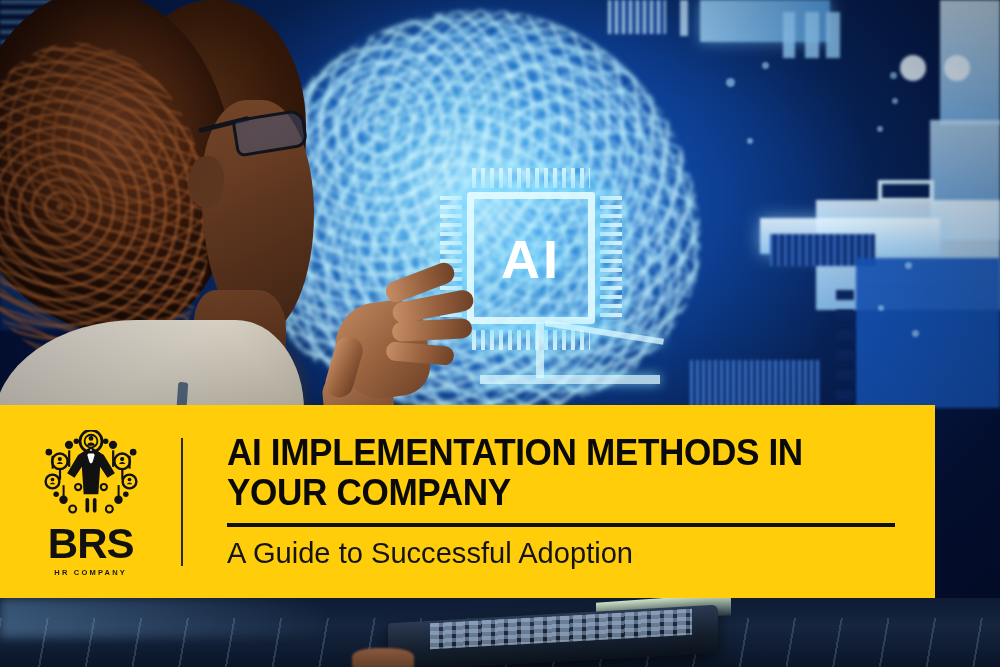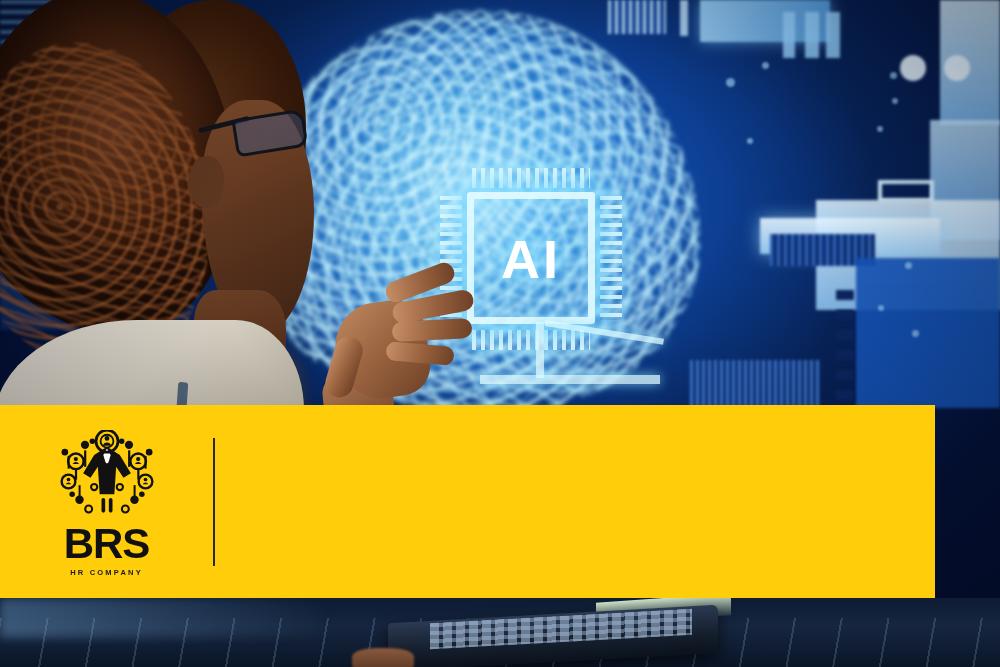--- a/index.html
+++ b/index.html
@@ -458,15 +458,20 @@
           <circle cx="40" cy="86" r="3.8" fill="none" stroke="#111" stroke-width="2.2"></circle>
           <circle cx="80" cy="86" r="3.8" fill="none" stroke="#111" stroke-width="2.2"></circle>
         </g>
       </svg>
       <div class="logo-name">BRS</div>
       <div class="logo-sub">HR COMPANY</div>
     </div>
 
     <div class="divider-v"></div>
 
+    <div class="text-col">
+      <div class="headline">AI IMPLEMENTATION METHODS IN YOUR COMPANY</div>
+      <div class="rule-h"></div>
+      <div class="subhead">A Guide to Successful Adoption</div>
+    </div>
 
   </div>
 </div>
 
 </body></html>

